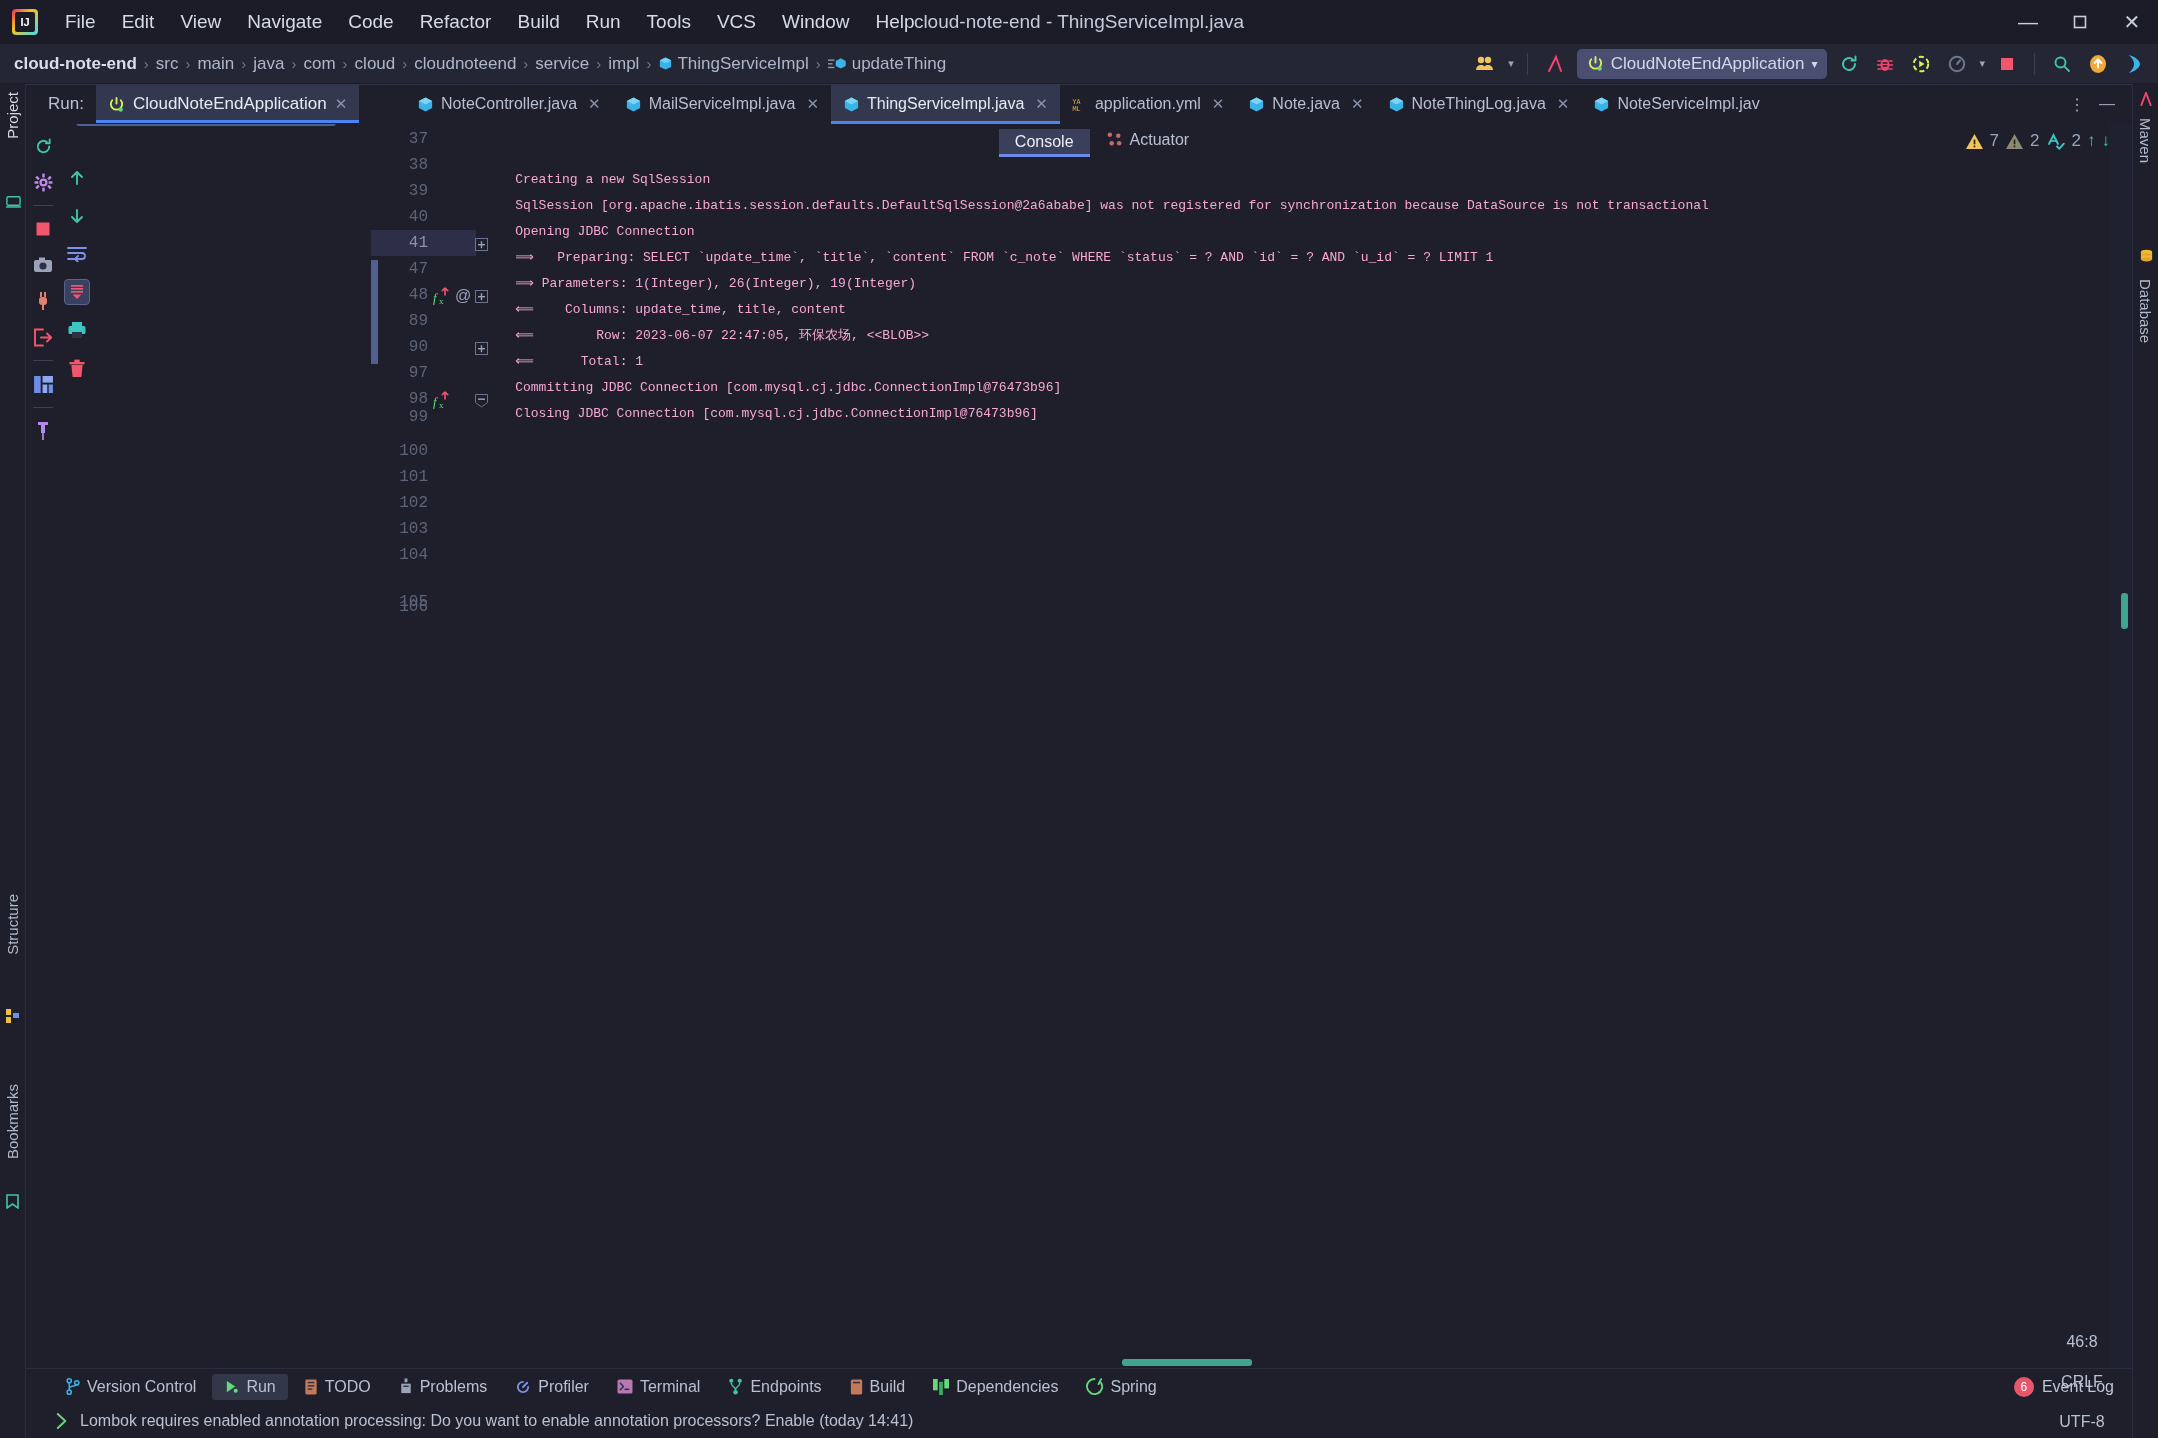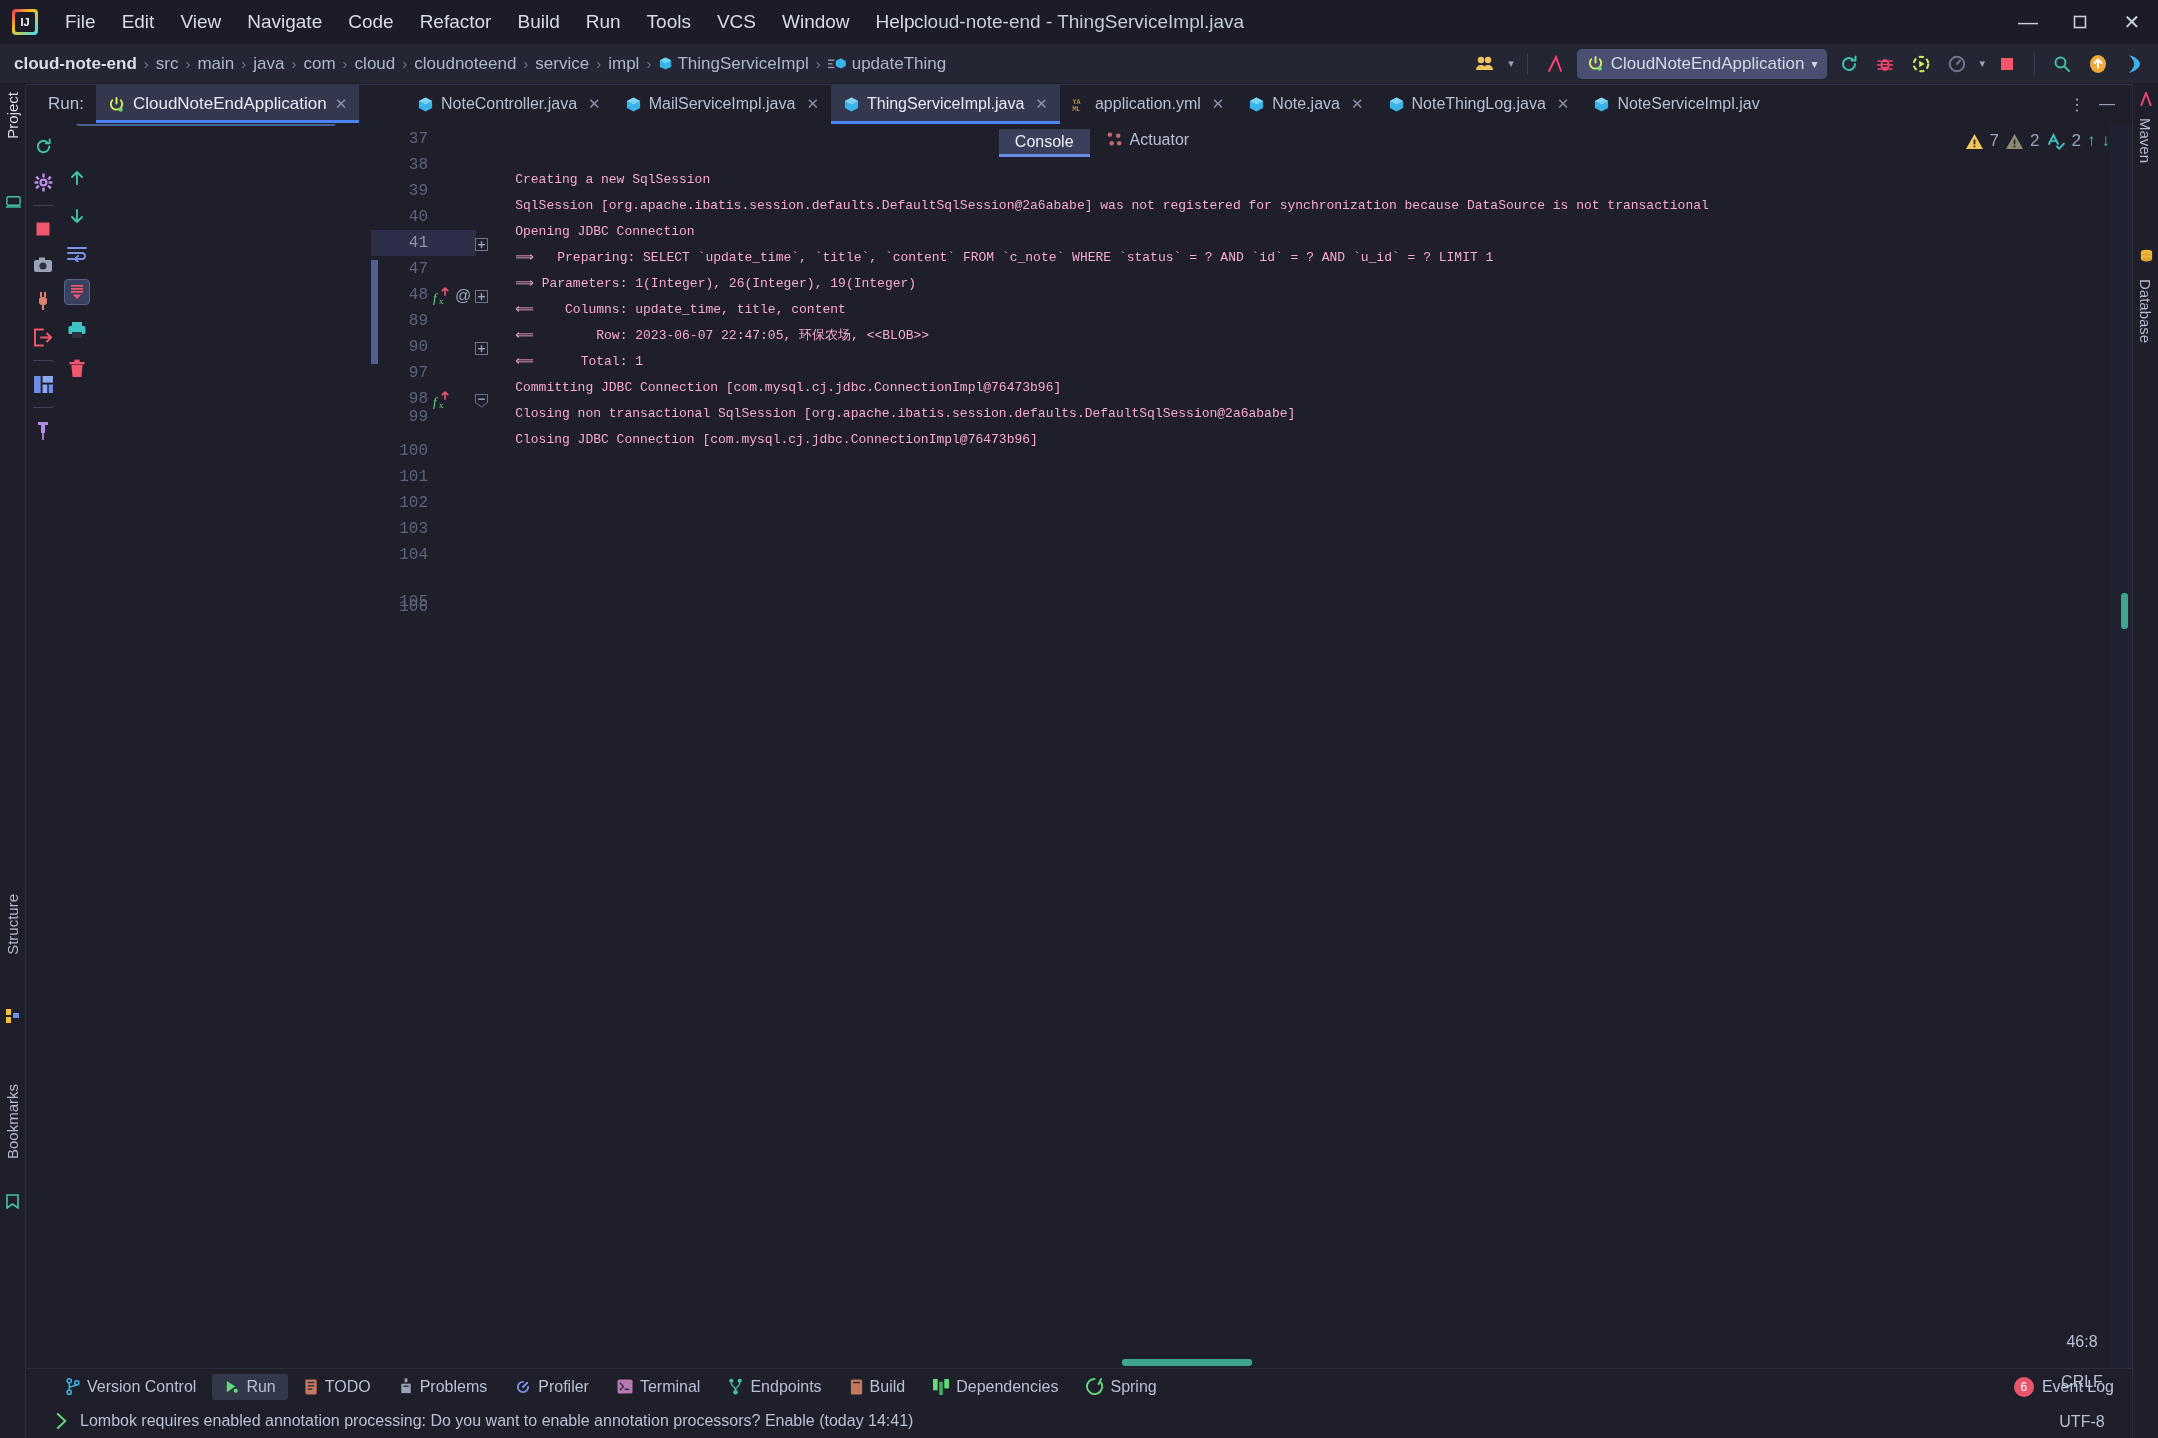--- a/index.html
+++ b/index.html
@@ -710,21 +710,20 @@
             <div class="console-out" id="console-out">
                 <div class="co-line">Creating a new SqlSession</div>
                 <div class="co-line">SqlSession [org.apache.ibatis.session.defaults.DefaultSqlSession@2a6ababe] was not registered for synchronization because DataSource is not transactional</div>
                 <div class="co-line">Opening JDBC Connection</div>
                 <div class="co-line">⟹   Preparing: SELECT `update_time`, `title`, `content` FROM `c_note` WHERE `status` = ? AND `id` = ? AND `u_id` = ? LIMIT 1</div>
                 <div class="co-line">⟹ Parameters: 1(Integer), 26(Integer), 19(Integer)</div>
                 <div class="co-line">⟸    Columns: update_time, title, content</div>
                 <div class="co-line">⟸        Row: 2023-06-07 22:47:05, 环保农场, &lt;&lt;BLOB&gt;&gt;</div>
                 <div class="co-line">⟸      Total: 1</div>
                 <div class="co-line">Committing JDBC Connection [com.mysql.cj.jdbc.ConnectionImpl@76473b96]</div>
-                <div class="co-line">Closing non transactional SqlSession [org.apache.ibatis.session.defaults.DefaultSqlSession@2a6ababe]</div>
                 <div class="co-line">Closing JDBC Connection [com.mysql.cj.jdbc.ConnectionImpl@76473b96]</div>
               </div>
             <div style="height:10px;position:relative;">
               <div style="position:absolute;left:20px;top:1px;width:130px;height:7px;background:#3fa58c;border-radius:3px;"></div>
             </div>
           </div>
 
           <div class="scrollmini">
             <div style="position:absolute;right:4px;top:470px;width:7px;height:36px;background:#3fa58c;border-radius:3px;"></div>
           </div>

